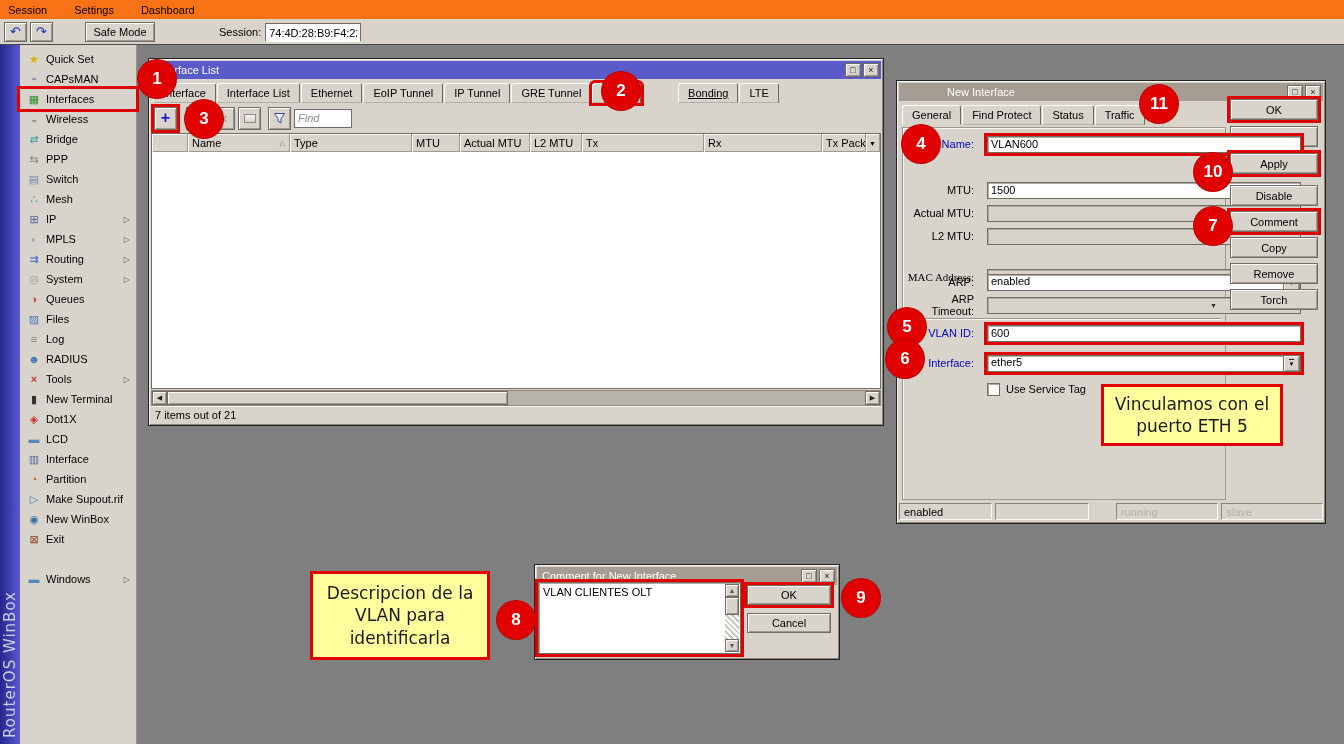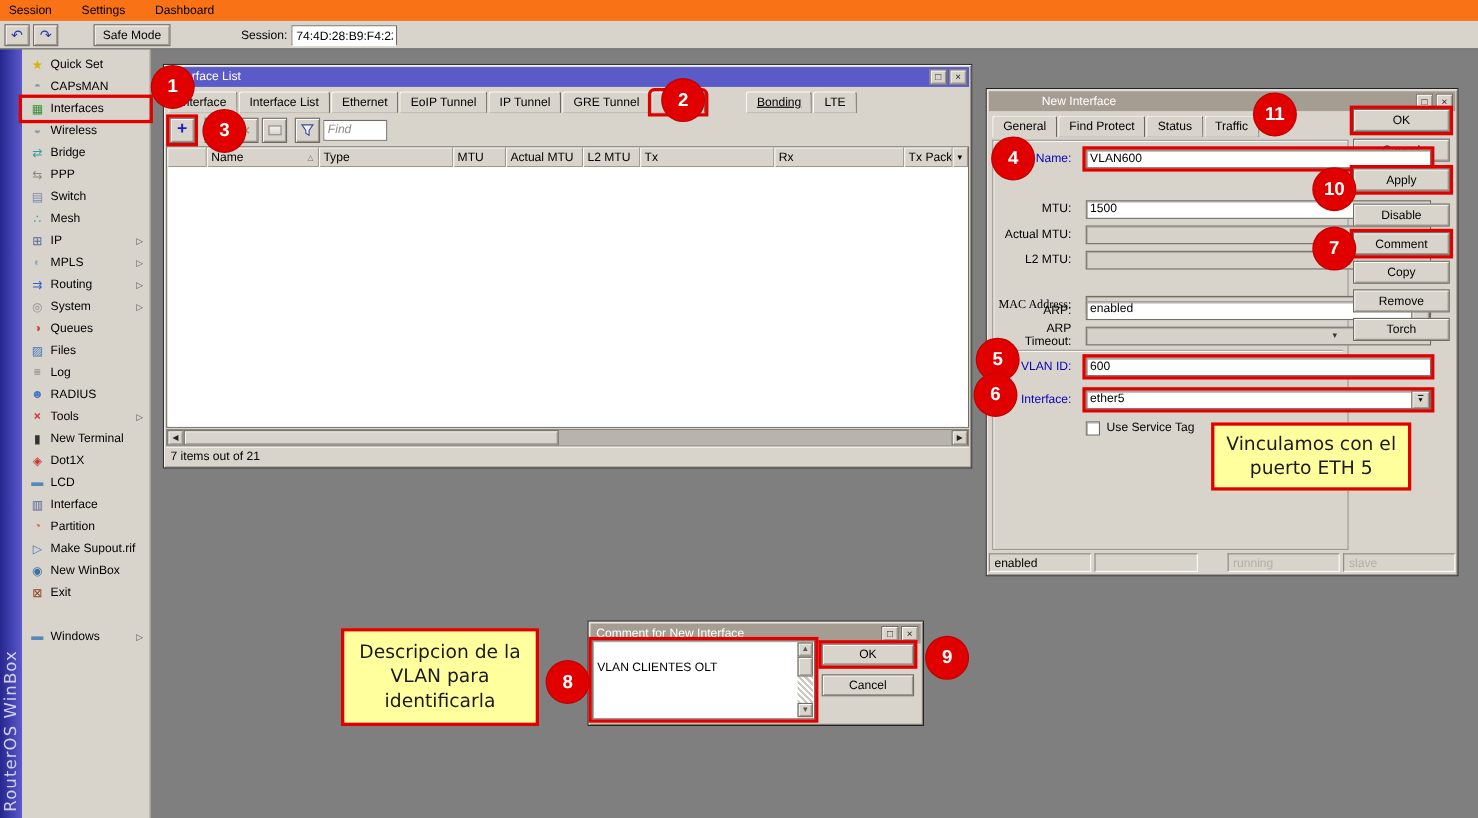--- a/index.html
+++ b/index.html
@@ -100,21 +100,21 @@
   .dbtn { position:absolute; left:333px; width:88px; height:21px; display:flex; align-items:center; justify-content:center; }
   .dstat { position:absolute; left:2px; right:2px; bottom:3px; display:flex; gap:3px; }
   .scell { height:17px; padding:2px 4px; border:1px solid; border-color:#8a867e #fbfaf7 #fbfaf7 #8a867e;
            overflow:hidden; white-space:nowrap; }
   .dim { color:#b3aea6; }
 
   
   .winC { left:534px; top:564px; width:306px; height:96px; }
   .cmtbox { position:absolute; left:3px; top:17px; width:203px; height:72px; }
   .cmtbox textarea { position:absolute; left:1px; top:1px; right:15px; bottom:1px; width:186px; height:68px;
-                     border:none; resize:none; font:11px "Liberation Sans",sans-serif; padding:17px 3px; outline:none; }
+                     border:none; resize:none; font:11px "Liberation Sans",sans-serif; padding:2px 3px; outline:none; }
   .vscroll { position:absolute; right:1px; top:1px; bottom:1px; width:14px;
              background:repeating-linear-gradient(45deg,#fff 0 2px,#cdc9c1 2px 4px); }
   .varr { position:absolute; left:0; width:14px; height:13px; font-size:7px; display:flex;
           align-items:center; justify-content:center; color:#555; }
   .vthumb { position:absolute; left:0; top:13px; width:14px; height:18px; }
   .cbtn { position:absolute; left:212px; width:84px; height:20px; display:flex; align-items:center; justify-content:center; }
 
   
   .rb { outline:3px solid #e10000; outline-offset:0px; z-index:6; }
   .step { position:absolute; width:38px; height:38px; border-radius:50%; background:#e10000;

